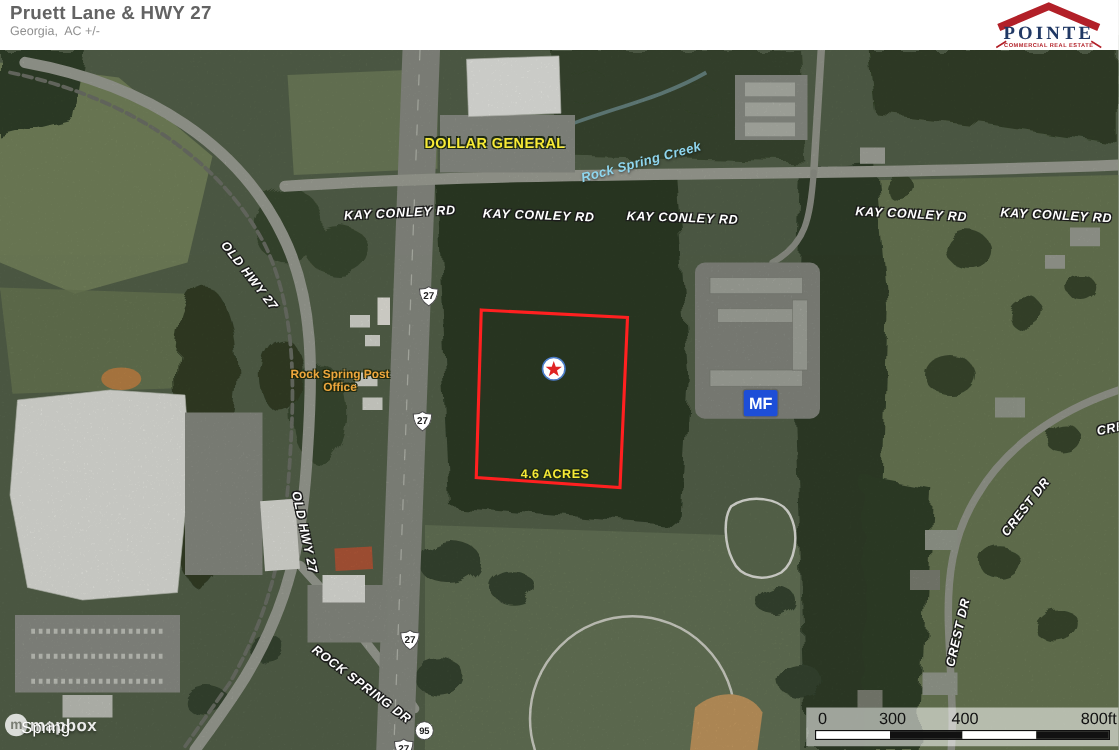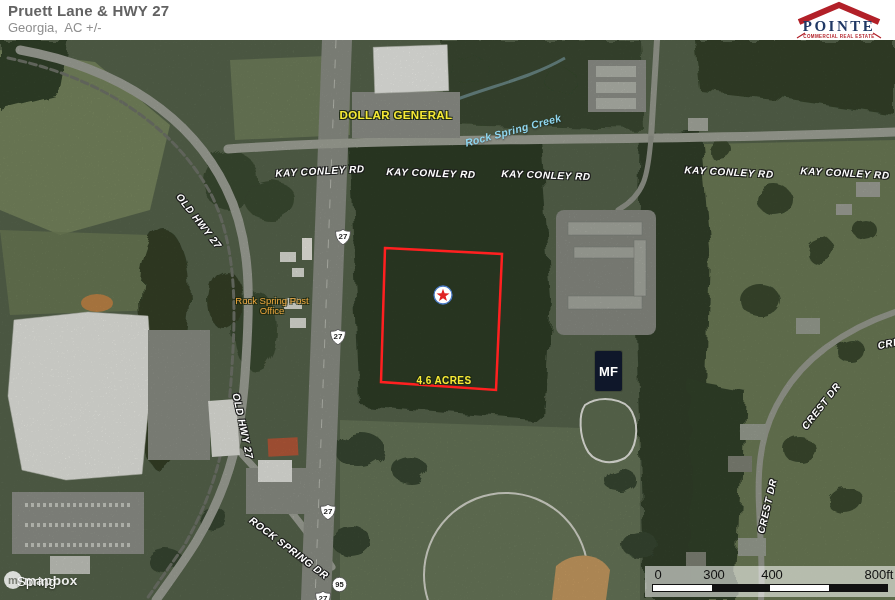--- a/index.html
+++ b/index.html
@@ -3,44 +3,44 @@
 <meta charset="utf-8">
 <style>
   * { margin:0; padding:0; box-sizing:border-box; }
   html,body { width:895px; height:600px; overflow:hidden; }
   body { font-family:"Liberation Sans", sans-serif; background:#fff; }
   #stage { position:relative; width:895px; height:600px; overflow:hidden; background:#fff; }
 
   
   #header { position:absolute; left:0; top:0; width:895px; height:28px; background:#ffffff; z-index:30; }
   .hdr-title { position:absolute; left:8px; top:2px; font-size:15px; font-weight:bold; color:#636363; letter-spacing:.2px; }
-  .hdr-sub   { position:absolute; left:8px; top:20px; font-size:13px; color:#8f8f8f; white-space:pre; }
+  .hdr-sub   { position:absolute; left:8px; top:20px; font-size:10px; color:#8f8f8f; white-space:pre; }
   #logo { position:absolute; right:6px; top:1px; width:100px; height:38px; }
 
   
   #map { position:absolute; left:0; top:40px; width:895px; height:560px; background:#57654d;padding-left:40px; }
   #map svg.base { position:absolute; left:0; top:0; }
 
   
   .mlabel { position:absolute; transform:translate(-50%,-50%); white-space:nowrap; z-index:12; pointer-events:none; }
   .road  { color:#ffffff; font-weight:bold; font-style:italic; font-size:10px; letter-spacing:.6px;
            text-shadow:-1px -1px 0 #1c1c1c,1px -1px 0 #1c1c1c,-1px 1px 0 #1c1c1c,1px 1px 0 #1c1c1c; }
   .yellow{ color:#f7ea36; font-weight:bold; font-size:11.5px; letter-spacing:.4px;
            text-shadow:-1px -1px 0 #1e2a14,1px -1px 0 #1e2a14,-1px 1px 0 #1e2a14,1px 1px 0 #1e2a14; }
   .acres { font-size:10px; }
-  .orange{ color:#eda63d; font-weight:normal; font-size:9.5px; line-height:1.1; text-align:center; white-space:normal; width:90px;
+  .orange{ color:#eda63d; font-weight:bold; font-size:9.5px; line-height:1.1; text-align:center; white-space:normal; width:90px;
            text-shadow:-1px -1px 0 #20290f,1px -1px 0 #20290f,-1px 1px 0 #20290f,1px 1px 0 #20290f; }
   .creek { color:#8fd6ef; font-style:italic; font-weight:600; font-size:10.5px; letter-spacing:.3px;
            text-shadow:0 1px 2px rgba(0,0,0,.55); }
 
   .shield { position:absolute; transform:translate(-50%,-50%); z-index:12; width:18px; height:18px; }
 
-  #mf-badge { position:absolute; left:595px; top:272px; width:27px; height:40px; background:#0f172a;
+  #mf-badge { position:absolute; left:595px; top:272px; width:27px; height:21px; background:#1d4ed8;
               color:#fff; font-weight:bold; font-size:13px; display:flex; align-items:center; justify-content:center;
-              border-radius:2px; z-index:12; box-shadow:0 0 0 1px rgba(0,0,0,.15);margin-top:39px; }
+              border-radius:2px; z-index:12; box-shadow:0 0 0 1px rgba(0,0,0,.15); }
 
   
   #scalebox { position:absolute; left:645px; top:566px; width:250px; height:31px;
               background:rgba(255,255,255,.55); z-index:22; }
   .tick { position:absolute; top:1px; transform:translateX(-50%); font-size:13px; color:#111; }
   #scalesegs { position:absolute; left:7px; top:18px; width:236px; height:8px; border:1px solid #111;
                display:flex; }
   #scalesegs .seg { flex:1 1 25%; }
   .seg.w { background:#fff; } .seg.b { background:#111; }
 

